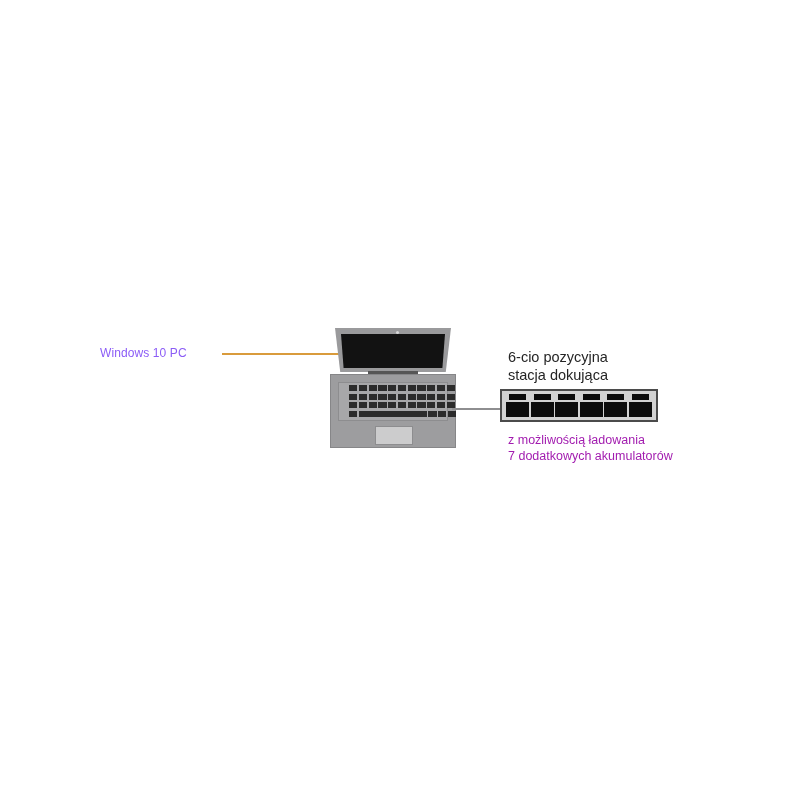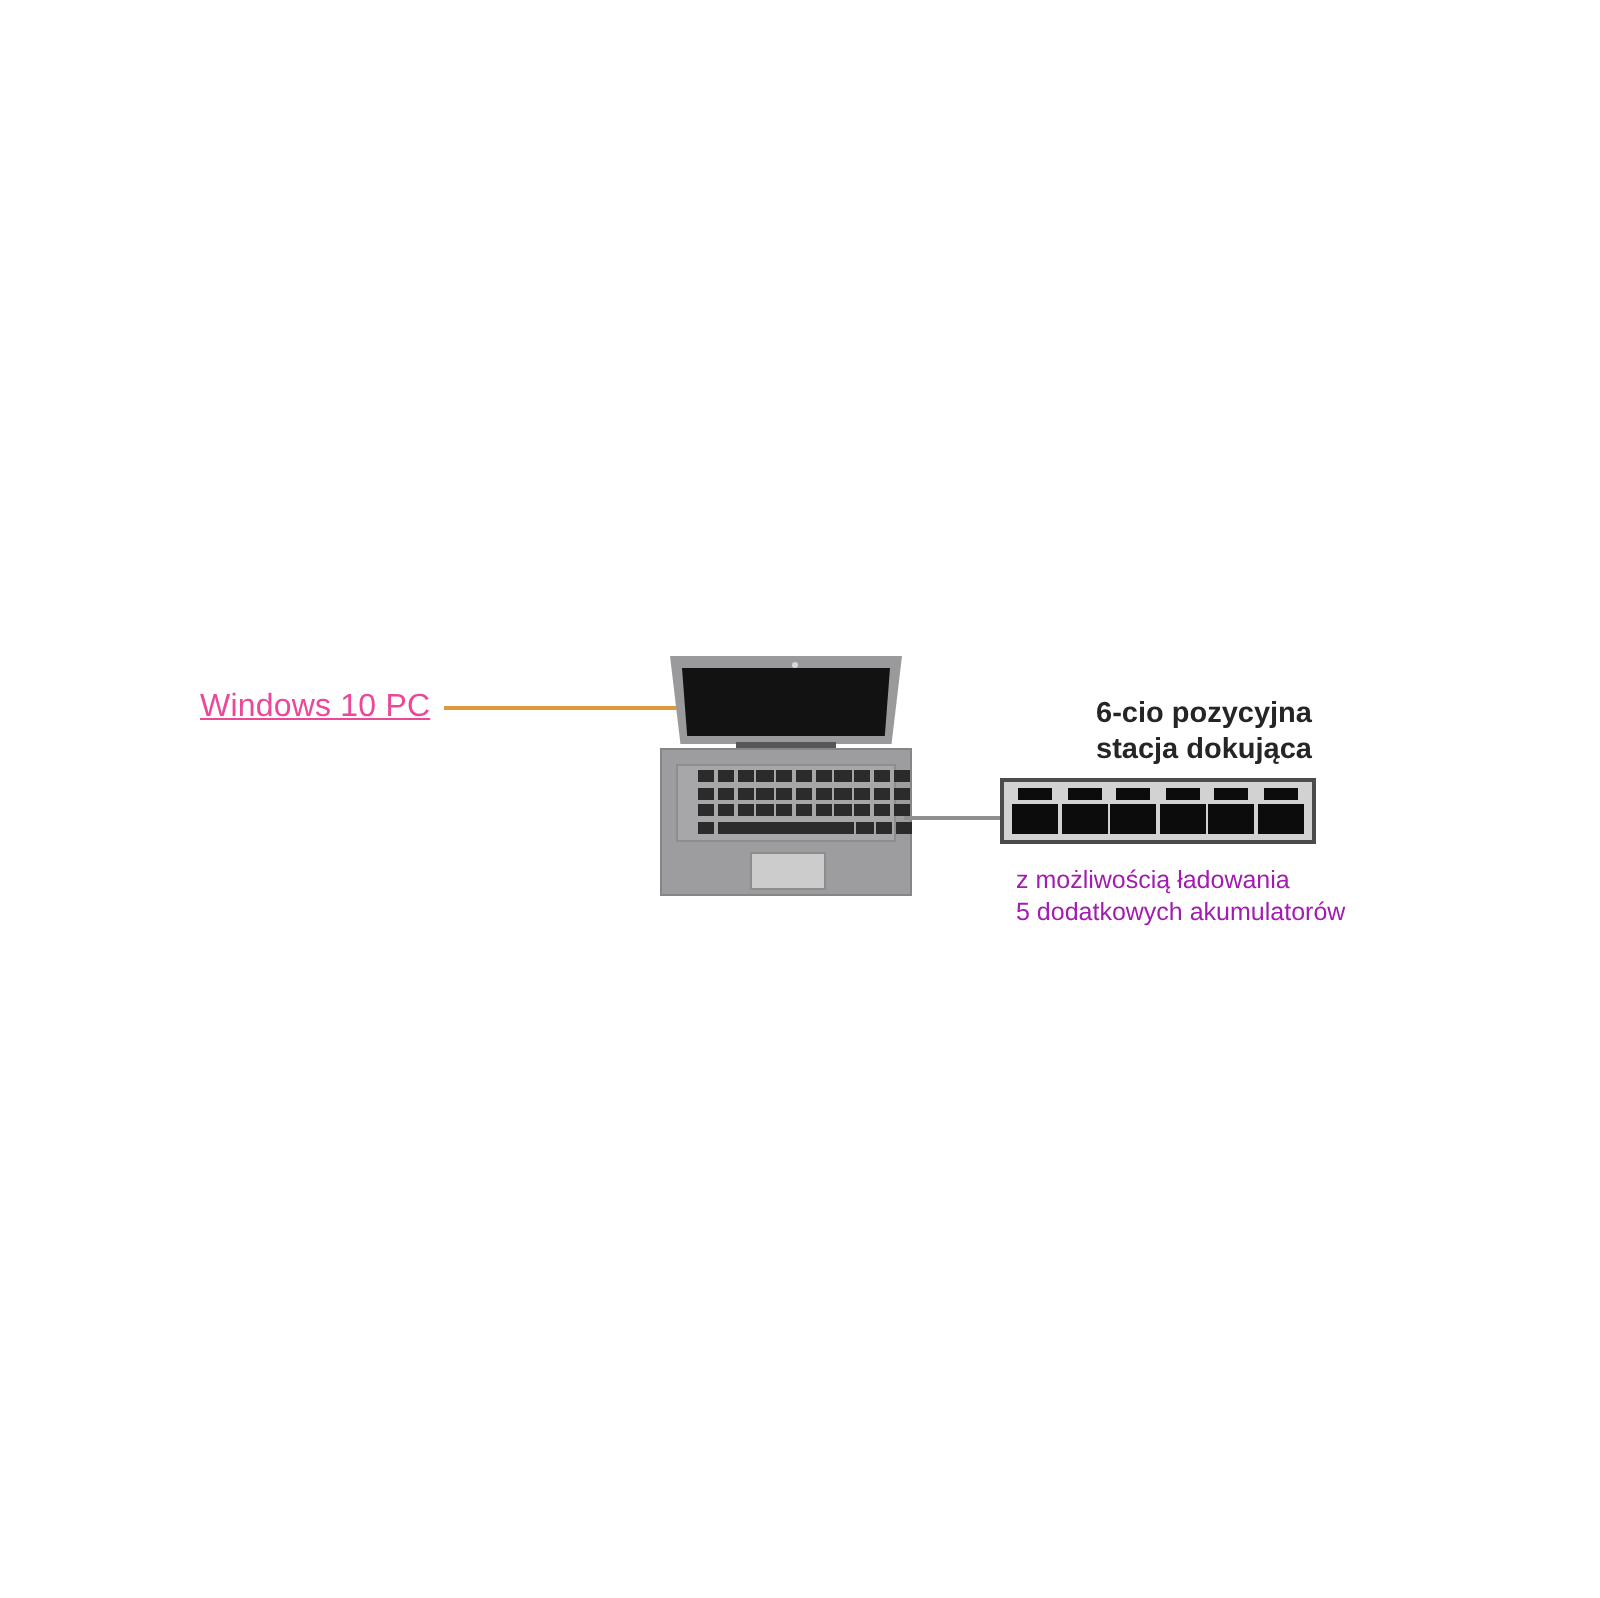--- a/index.html
+++ b/index.html
@@ -20,26 +20,25 @@
     left: 0; top: 0;
     width: 800px;
     height: 799px;
   }
 
   
   .callout-label {
     position: absolute;
     left: 100px;
     top: 345px;
-    font-size: 16px;
-    color: #ec4899;
+    font-size: 12px;
+    color: #8b5cf6;
     letter-spacing: 0.1px;
     white-space: nowrap;
     line-height: 17px;
-    text-decoration: underline;
   }
 
   
   .leader-line {
     position: absolute;
     left: 222px;
     top: 353px;
     width: 120px;
     height: 2px;
     background: #d99b3c;
@@ -200,25 +199,24 @@
     height: 15px;
     background: #0c0c0c;
   }
 
   
   .dock-heading {
     position: absolute;
     left: 508px;
     top: 348px;
     font-size: 14.5px;
-    font-weight: bold;
+    font-weight: normal;
     color: #252525;
     line-height: 18px;
     white-space: nowrap;
-    margin-left: 40px;
   }
   .dock-subtext {
     position: absolute;
     left: 508px;
     top: 432px;
     font-size: 12.5px;
     color: #a21caf;
     line-height: 16px;
     white-space: nowrap;
   }
@@ -321,16 +319,16 @@
       <div class="bay-slot-bottom"></div>
     </div>
     <div class="bay">
       <div class="bay-slot-top"></div>
       <div class="bay-slot-bottom"></div>
     </div>
   </div>
 
   <div class="dock-subtext">
     <div>z możliwością ładowania</div>
-    <div>5 dodatkowych akumulatorów</div>
+    <div>7 dodatkowych akumulatorów</div>
   </div>
 
 </div>
 
 </body></html>

